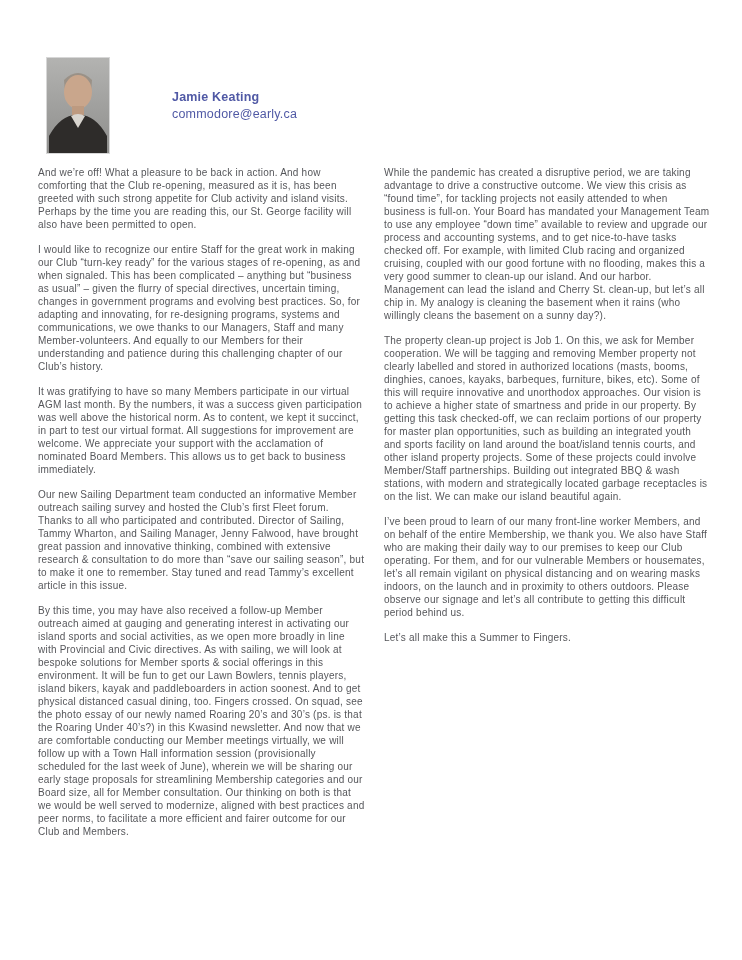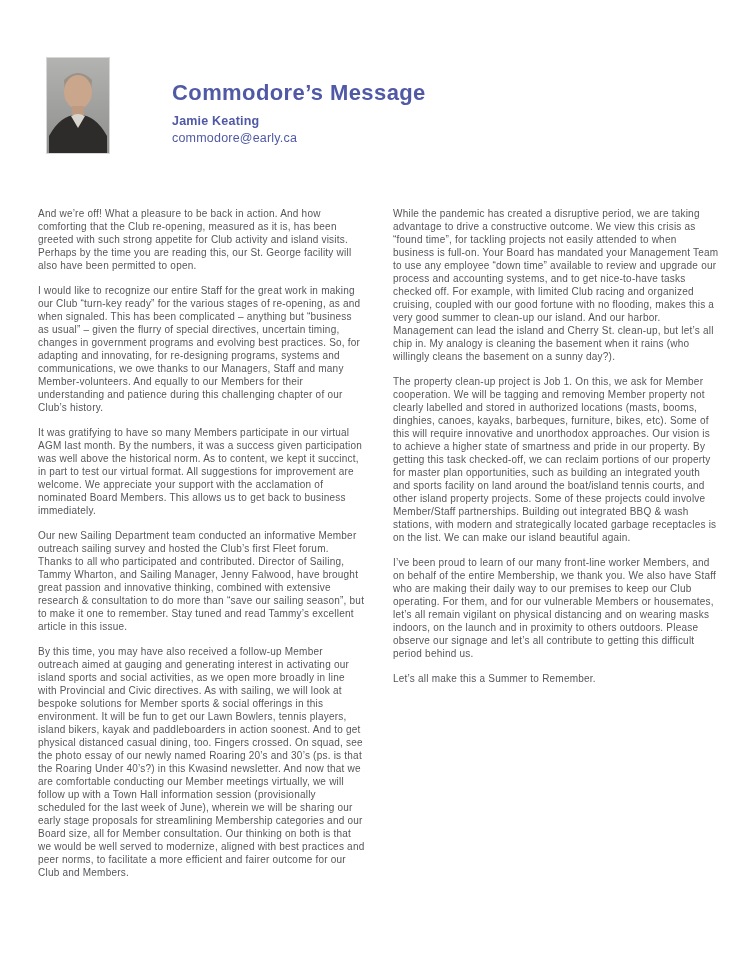--- a/index.html
+++ b/index.html
@@ -80,22 +80,21 @@
     text-decoration: none;
     display: inline-block;
   }
   
   .body-cols {
     position: absolute;
     left: 38px;
     top: 166px;
     width: 668px;
     display: flex;
-    gap: 28px;
-    margin-top: 41px;
+    gap: 19px;
   }
   .col {
     width: 327px;
     flex: 0 0 auto;
   }
   .col p {
     margin: 0 0 12px 0;
     font-size: 10px;
     line-height: 13px;
     letter-spacing: 0.22px;
@@ -125,35 +124,34 @@
         <ellipse cx="31" cy="34" rx="14" ry="17" fill="#c9a68c"></ellipse>
 
         <rect x="25" y="48" width="12" height="10" fill="#bd9a80"></rect>
 
         <path d="M2 95 L2 78 Q14 56 31 57 Q48 56 60 78 L60 95 Z" fill="#2e2c2a"></path>
 
         <path d="M24 58 L31 70 L38 58 Q31 54 24 58 Z" fill="#d8d5cf"></path>
       </svg>
     </div>
     <div class="titles">
-      <h1 class="article-title" style="color: rgb(80, 89, 165);">Commodore’s Message</h1>
       <div class="author-name" style="color: rgb(80, 89, 165);">Jamie Keating</div>
       <a class="author-email" href="#" style="color: rgb(80, 89, 165);">commodore@early.ca</a>
     </div>
   </section>
 
   <section class="body-cols">
     <div class="col">
         <p style="color: rgb(85, 86, 90);">And we’re off! What a pleasure to be back in action. And how comforting that the Club re-opening, measured as it is, has been greeted with such strong appetite for Club activity and island visits. Perhaps by the time you are reading this, our St. George facility will also have been permitted to open.</p>
         <p style="color: rgb(85, 86, 90);">I would like to recognize our entire Staff for the great work in making our Club “turn-key ready” for the various stages of re-opening, as and when signaled. This has been complicated – anything but “business as usual” – given the flurry of special directives, uncertain timing, changes in government programs and evolving best practices. So, for adapting and innovating, for re-designing programs, systems and communications, we owe thanks to our Managers, Staff and many Member-volunteers. And equally to our Members for their understanding and patience during this challenging chapter of our Club’s history.</p>
         <p style="color: rgb(85, 86, 90);">It was gratifying to have so many Members participate in our virtual AGM last month. By the numbers, it was a success given participation was well above the historical norm. As to content, we kept it succinct, in part to test our virtual format. All suggestions for improvement are welcome. We appreciate your support with the acclamation of nominated Board Members. This allows us to get back to business immediately.</p>
         <p style="color: rgb(85, 86, 90);">Our new Sailing Department team conducted an informative Member outreach sailing survey and hosted the Club’s first Fleet forum. Thanks to all who participated and contributed. Director of Sailing, Tammy Wharton, and Sailing Manager, Jenny Falwood, have brought great passion and innovative thinking, combined with extensive research &amp; consultation to do more than “save our sailing season”, but to make it one to remember. Stay tuned and read Tammy’s excellent article in this issue.</p>
         <p style="color: rgb(85, 86, 90);">By this time, you may have also received a follow-up Member outreach aimed at gauging and generating interest in activating our island sports and social activities, as we open more broadly in line with Provincial and Civic directives. As with sailing, we will look at bespoke solutions for Member sports &amp; social offerings in this environment. It will be fun to get our Lawn Bowlers, tennis players, island bikers, kayak and paddleboarders in action soonest. And to get physical distanced casual dining, too. Fingers crossed. On squad, see the photo essay of our newly named Roaring 20’s and 30’s (ps. is that the Roaring Under 40’s?) in this Kwasind newsletter. And now that we are comfortable conducting our Member meetings virtually, we will follow up with a Town Hall information session (provisionally scheduled for the last week of June), wherein we will be sharing our early stage proposals for streamlining Membership categories and our Board size, all for Member consultation. Our thinking on both is that we would be well served to modernize, aligned with best practices and peer norms, to facilitate a more efficient and fairer outcome for our Club and Members.</p>
       </div>
     <div class="col">
         <p style="color: rgb(85, 86, 90);">While the pandemic has created a disruptive period, we are taking advantage to drive a constructive outcome. We view this crisis as “found time”, for tackling projects not easily attended to when business is full-on. Your Board has mandated your Management Team to use any employee “down time” available to review and upgrade our process and accounting systems, and to get nice-to-have tasks checked off. For example, with limited Club racing and organized cruising, coupled with our good fortune with no flooding, makes this a very good summer to clean-up our island. And our harbor. Management can lead the island and Cherry St. clean-up, but let’s all chip in. My analogy is cleaning the basement when it rains (who willingly cleans the basement on a sunny day?).</p>
         <p style="color: rgb(85, 86, 90);">The property clean-up project is Job 1. On this, we ask for Member cooperation. We will be tagging and removing Member property not clearly labelled and stored in authorized locations (masts, booms, dinghies, canoes, kayaks, barbeques, furniture, bikes, etc). Some of this will require innovative and unorthodox approaches. Our vision is to achieve a higher state of smartness and pride in our property. By getting this task checked-off, we can reclaim portions of our property for master plan opportunities, such as building an integrated youth and sports facility on land around the boat/island tennis courts, and other island property projects. Some of these projects could involve Member/Staff partnerships. Building out integrated BBQ &amp; wash stations, with modern and strategically located garbage receptacles is on the list. We can make our island beautiful again.</p>
         <p style="color: rgb(85, 86, 90);">I’ve been proud to learn of our many front-line worker Members, and on behalf of the entire Membership, we thank you. We also have Staff who are making their daily way to our premises to keep our Club operating. For them, and for our vulnerable Members or housemates, let’s all remain vigilant on physical distancing and on wearing masks indoors, on the launch and in proximity to others outdoors. Please observe our signage and let’s all contribute to getting this difficult period behind us.</p>
-        <p style="color: rgb(85, 86, 90);">Let’s all make this a Summer to Remember.</p>
+        <p style="color: rgb(85, 86, 90);">Let’s all make this a Summer to Fingers.</p>
       </div>
   </section>
 
 </div>
 
 </body></html>

